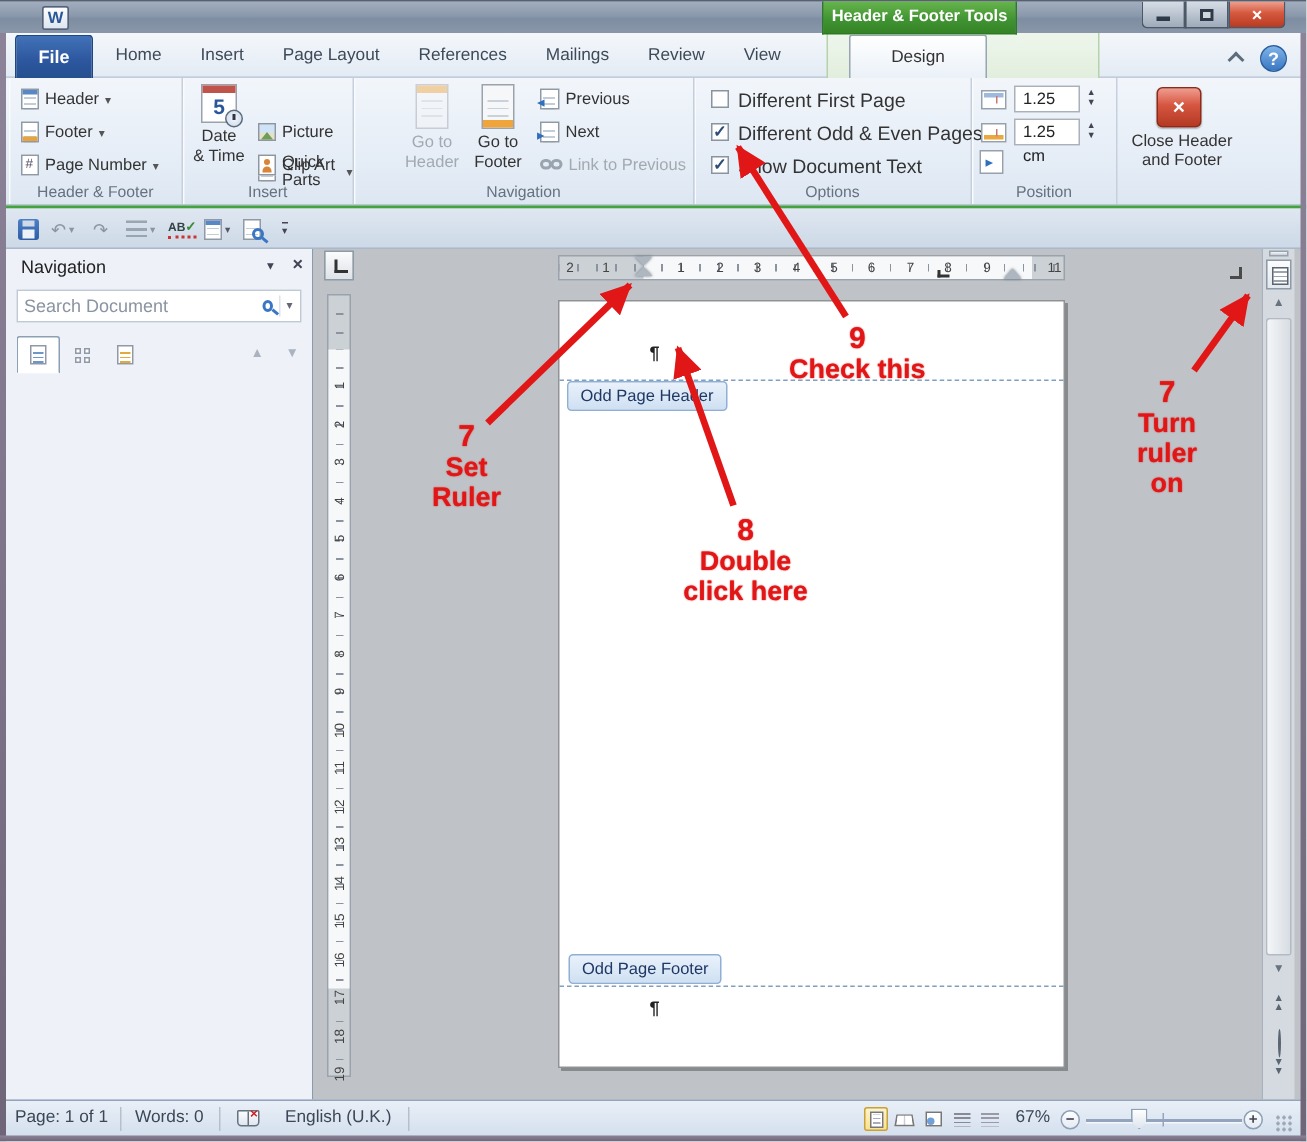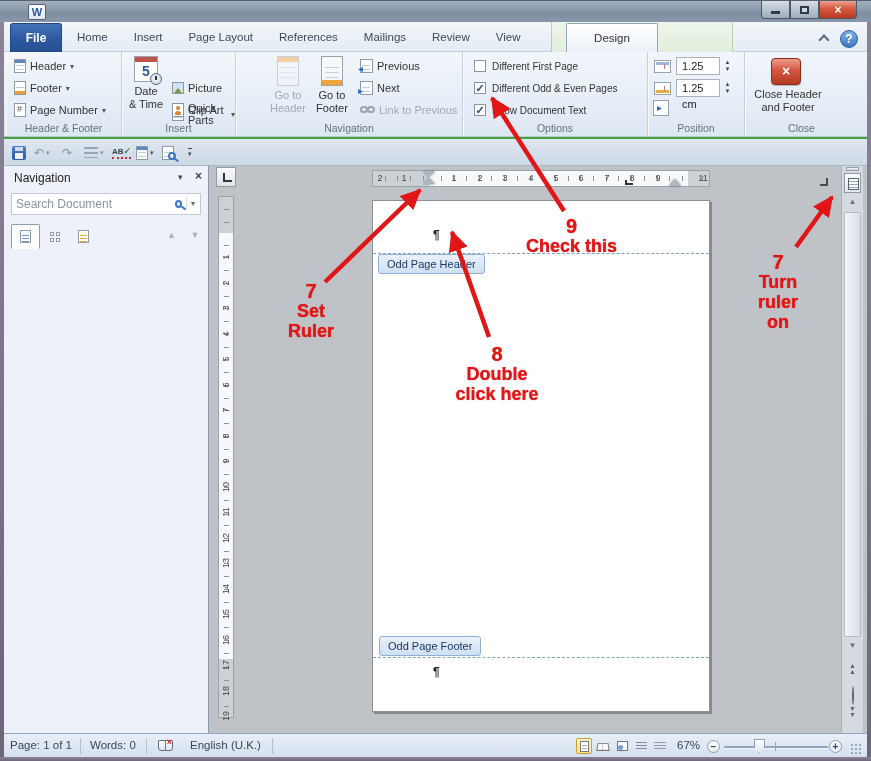--- a/index.html
+++ b/index.html
@@ -88,21 +88,21 @@
   .ca-icn{width:12px;height:14px;background:#fff;border:1px solid #8d97a2;box-sizing:border-box;position:relative;flex:none;}
   .ca-icn::before{content:"";position:absolute;left:3px;top:2px;width:4px;height:4px;border-radius:50%;background:#d98436;}
   .ca-icn::after{content:"";position:absolute;left:2px;top:7px;width:6px;height:4px;border-radius:3px 3px 0 0;background:#d98436;}
   .link-icn{width:15px;height:8px;position:relative;flex:none;}
   .link-icn::before,.link-icn::after{content:"";position:absolute;top:0;width:8px;height:7px;border:2px solid #9aa4ae;
     border-radius:4px;box-sizing:border-box;}
   .link-icn::before{left:0;} .link-icn::after{right:0;}
   .cb-row{position:absolute;display:flex;align-items:center;gap:6px;height:14px;}
   .cbx{width:12px;height:12px;background:#fdfdfd;border:1px solid #8994a0;box-sizing:border-box;
     font-size:11px;line-height:10px;text-align:center;color:#2d4d77;font-weight:bold;flex:none;}
-  .cb-lab{font-size:10px;color:#333;white-space:nowrap;}
+  .cb-lab{font-size:13px;color:#333;white-space:nowrap;}
   .pos-icn{width:17px;height:13px;border:1px solid #97a1ab;background:#fff;box-sizing:border-box;position:relative;flex:none;}
   .pos-icn.p1::before{content:"";position:absolute;top:1px;left:1px;right:1px;height:3px;background:#9db9dd;}
   .pos-icn.p2::before{content:"";position:absolute;bottom:1px;left:1px;right:1px;height:3px;background:#eaa83e;}
   .pos-icn::after{content:"";position:absolute;right:-0px;top:3px;width:5px;height:5px;border-left:1px solid #c77;}
   .spin-field{position:absolute;width:44px;height:18px;background:#fff;border:1px solid #a9b1bb;box-sizing:border-box;
     font-size:11px;color:#222;line-height:16px;padding-left:5px;}
   .spinner{position:absolute;width:11px;height:18px;display:flex;flex-direction:column;align-items:center;justify-content:center;
     font-size:7px;color:#445;line-height:7px;}
   .aligntab-icn{width:16px;height:16px;background:#fff;border:1px solid #97a1ab;box-sizing:border-box;position:relative;}
   .aligntab-icn::after{content:"▸";position:absolute;left:3px;top:1px;color:#2f6fbd;font-size:10px;}
@@ -242,20 +242,21 @@
   .grip{position:absolute;left:850px;top:9px;width:12px;height:12px;
     background-image:radial-gradient(circle at 2px 2px,#9aa6b4 1px,transparent 1.3px);background-size:4px 4px;}
 </style>
 </head>
 <body>
 
 <div class="window">
 
   <div class="titlebar">
     <div class="app-icon">W</div>
+    <div class="ctx-box">Header &amp; Footer Tools</div>
     <div class="win-btns">
       <div class="wbtn first">
           <span class="min-bar"></span>
         </div>
       <div class="wbtn">
           <span class="max-box"></span>
         </div>
       <div class="wbtn wbtn-close">
           <span>×</span>
         </div>
@@ -385,23 +386,20 @@
       <span class="pos-icn p2" style="position:absolute;left:6px;top:30px;"></span>
       <div class="spin-field" style="left:28px;top:27px;">1.25 cm</div>
       <div class="spinner" style="left:74px;top:27px;">
           <span style="font-size:6px;">▲</span>
           <span style="font-size:6px;">▼</span>
         </div>
       <span class="aligntab-icn" style="position:absolute;left:5px;top:48px;"></span>
       <div class="glabel">Position</div>
     </div>
 
-    <div class="rgroup" style="left:745px;width:113px;border-right:none;">
-      <div class="glabel">Close</div>
-    </div>
   </div>
   <div class="closex-btn"><span>×</span></div>
   <div class="close-lab">
     <div>Close Header</div>
     <div>and Footer</div>
   </div>
   <div class="green-line"></div>
 
   <div class="qat">
     <div class="qat-item" style="left:12px;">

